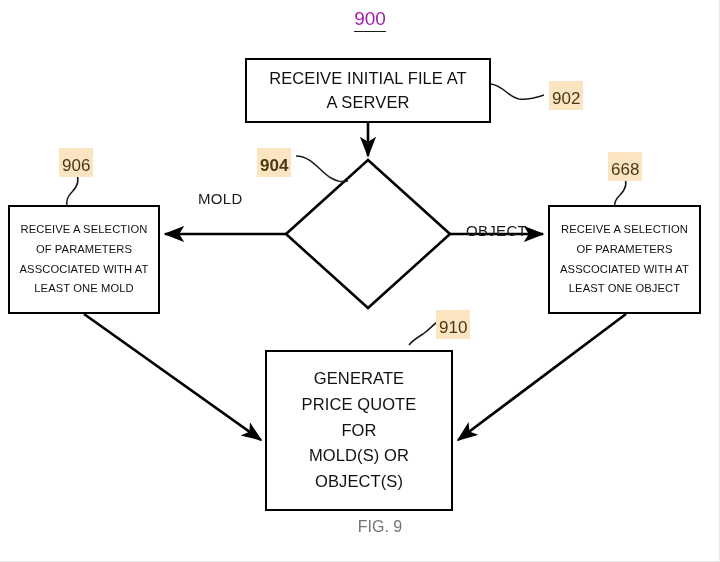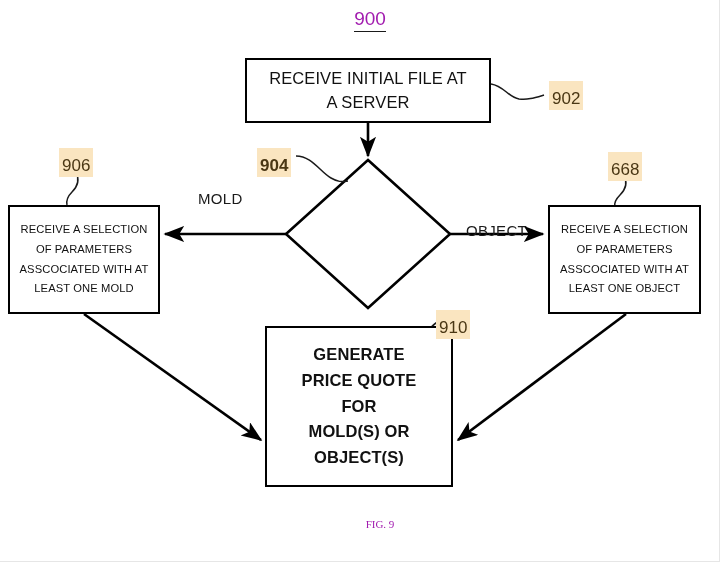--- a/index.html
+++ b/index.html
@@ -62,21 +62,21 @@
   
   #box-object-params {
     left: 548px; top: 205px; width: 153px; height: 109px;
   }
   #box-object-params .node-text {
     font-size: 11.2px;
     line-height: 1.75;
   }
   
   #box-generate-quote {
-    left: 265px; top: 326px; width: 188px; height: 161px; font-weight: bold;
+    left: 265px; top: 350px; width: 188px; height: 161px;
   }
   #box-generate-quote .node-text {
     font-size: 16.5px;
     line-height: 1.56;
   }
   
   #decision-text {
     position: absolute;
     left: 300px;
     top: 215px;
@@ -102,23 +102,22 @@
     padding-bottom: 0px;
     line-height: 1.2;
   }
   
   #figure-caption {
     position: absolute;
     left: 300px;
     top: 518px;
     width: 160px;
     text-align: center;
-    font-size: 11px;
-    color: #a21caf;
-    font-family: Liberation Serif, serif;
+    font-size: 16px;
+    color: #737373;
   }
   
   .branch-label {
     position: absolute;
     font-size: 15px;
     color: #1a1a1a;
     letter-spacing: 0.3px;
   }
   #label-mold { left: 198px; top: 190px; }
   #label-object { left: 466px; top: 190px; margin-top: 32px; }

